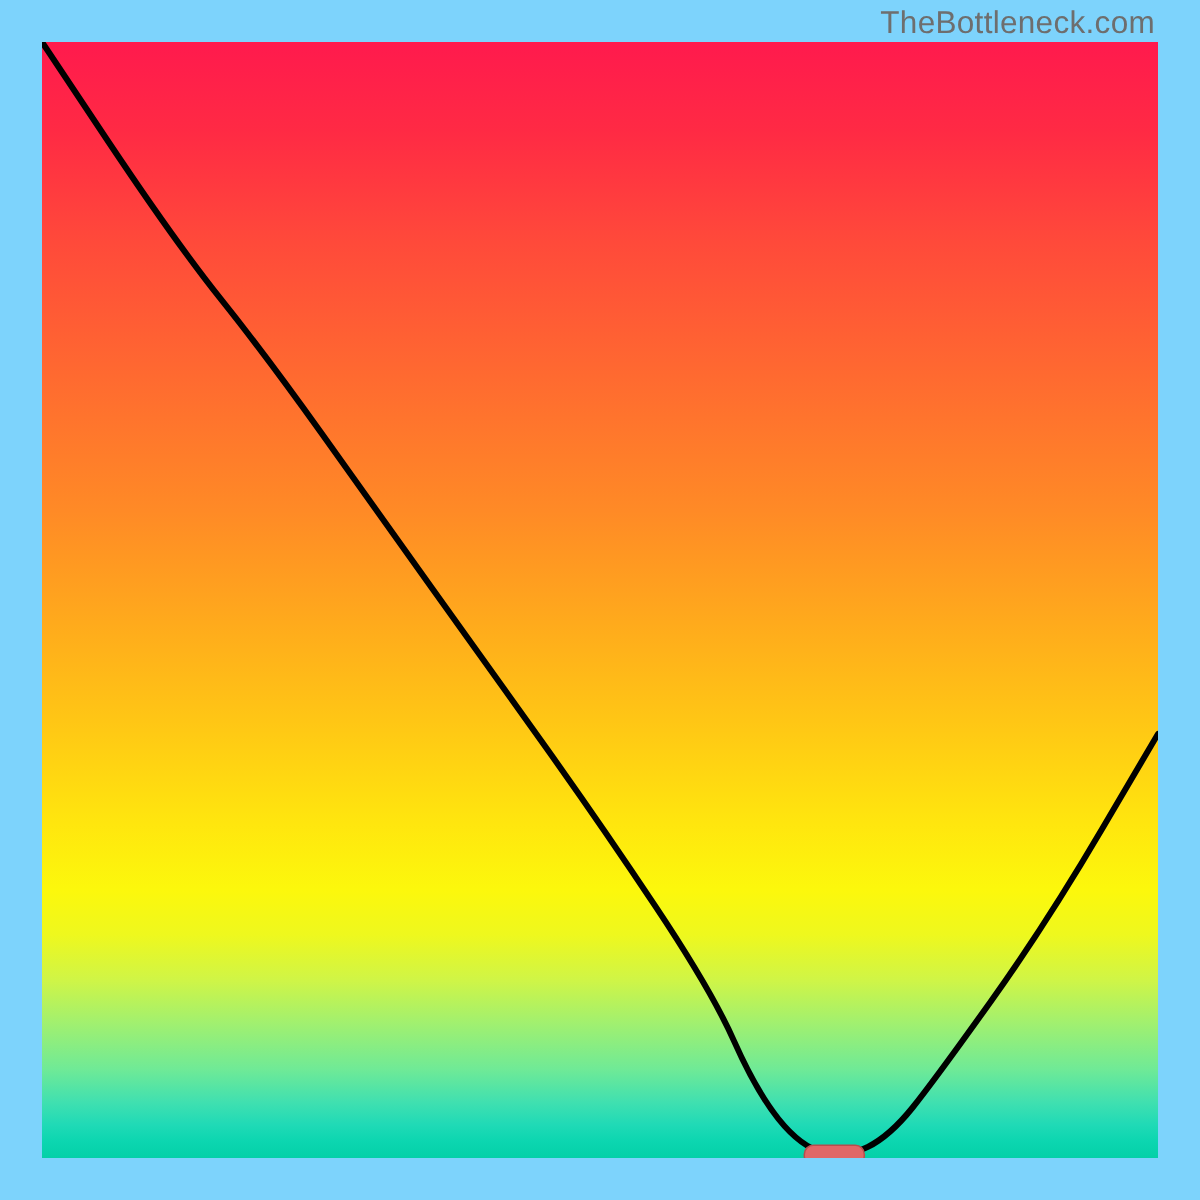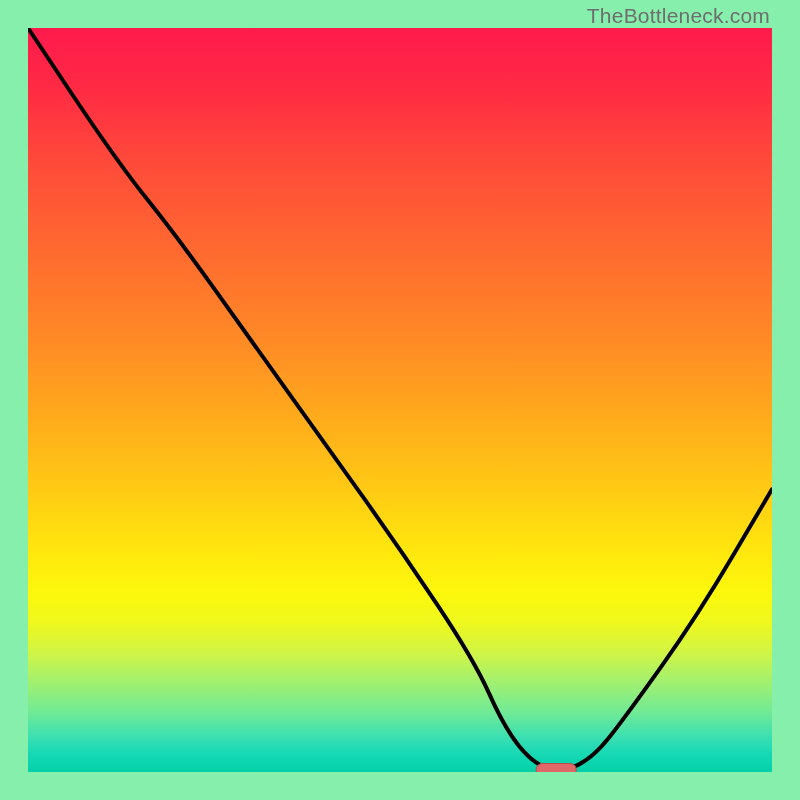--- a/index.html
+++ b/index.html
@@ -10,21 +10,21 @@
     overflow: hidden;
     background: #000;
     font-family: Arial, Helvetica, sans-serif;
   }
   .frame {
     position: absolute;
     top: 0;
     left: 0;
     width: 800px;
     height: 800px;
-    background: #86efac;
+    background: #7dd3fc;
   }
   .plot-area {
     position: absolute;
     top: 28px;
     left: 28px;
     width: 744px;
     height: 744px;
   }
   .gradient-bg {
     position: absolute;

